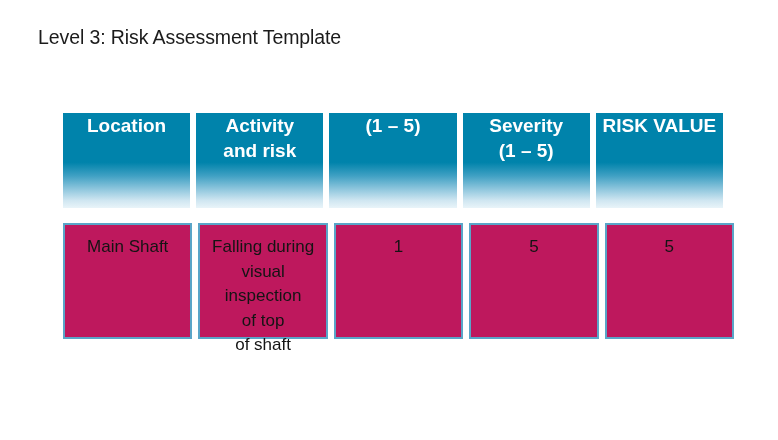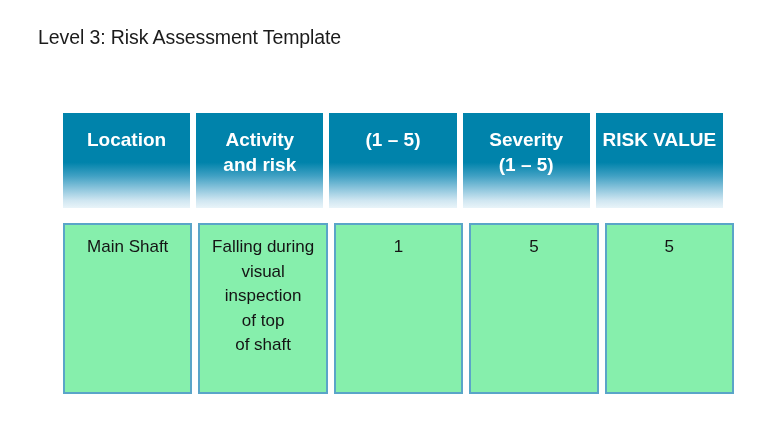--- a/index.html
+++ b/index.html
@@ -59,21 +59,20 @@
                 #0083ab 0%,
                 #0083ab 52%,
                 #3fa0c3 66%,
                 #8ec6dd 80%,
                 #cfe6f1 92%,
                 #e9f4f9 100%);
     display: flex;
     flex-direction: column;
     align-items: center;
     box-sizing: border-box;
-    padding-top: 14px;
   }
   .header-cell:last-child { margin-right: 11px; }
 
   .header-line {
     color: #ffffff;
     font-size: 19px;
     font-weight: bold;
     line-height: 25px;
     text-align: center;
     white-space: nowrap;
@@ -82,23 +81,23 @@
   #row-gap {
     height: 15px;
   }
 
   #body-row {
     height: 155px;
   }
 
   .body-cell {
     flex: 1 1 0;
-    height: 171px;
+    height: 116px;
     margin-right: 6px;
-    background: #86efac;
+    background: #be185d;
     border: 2px solid #5aa5c8;
     box-sizing: border-box;
     display: flex;
     flex-direction: column;
     align-items: center;
     padding-top: 10px;
   }
   .body-cell:last-child { margin-right: 0; }
 
   .body-line {

